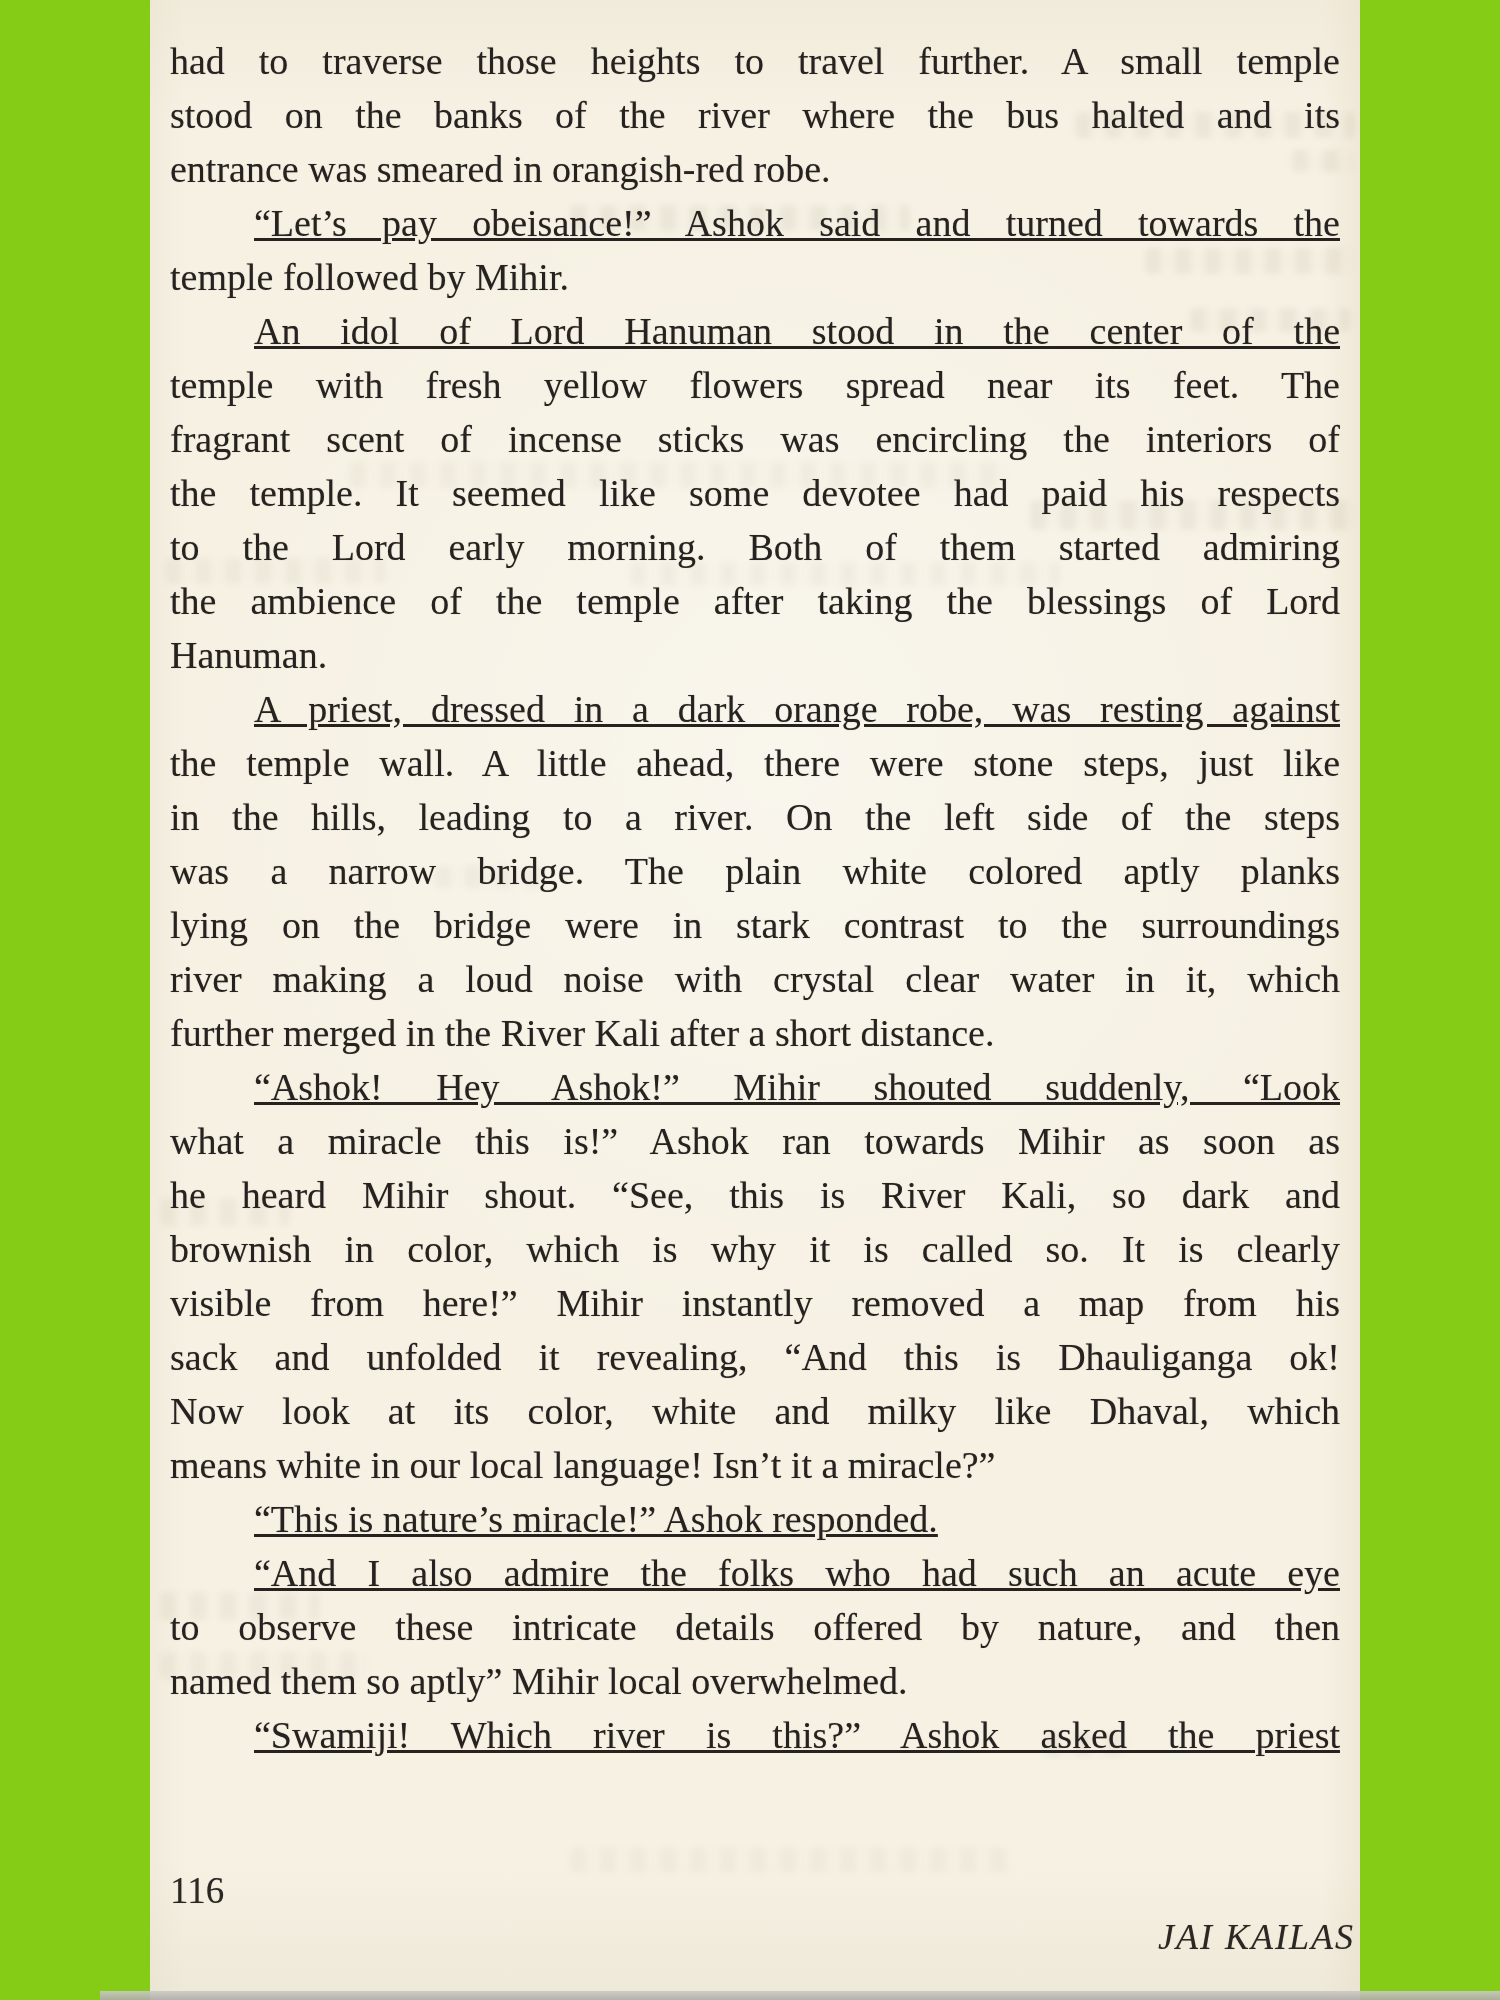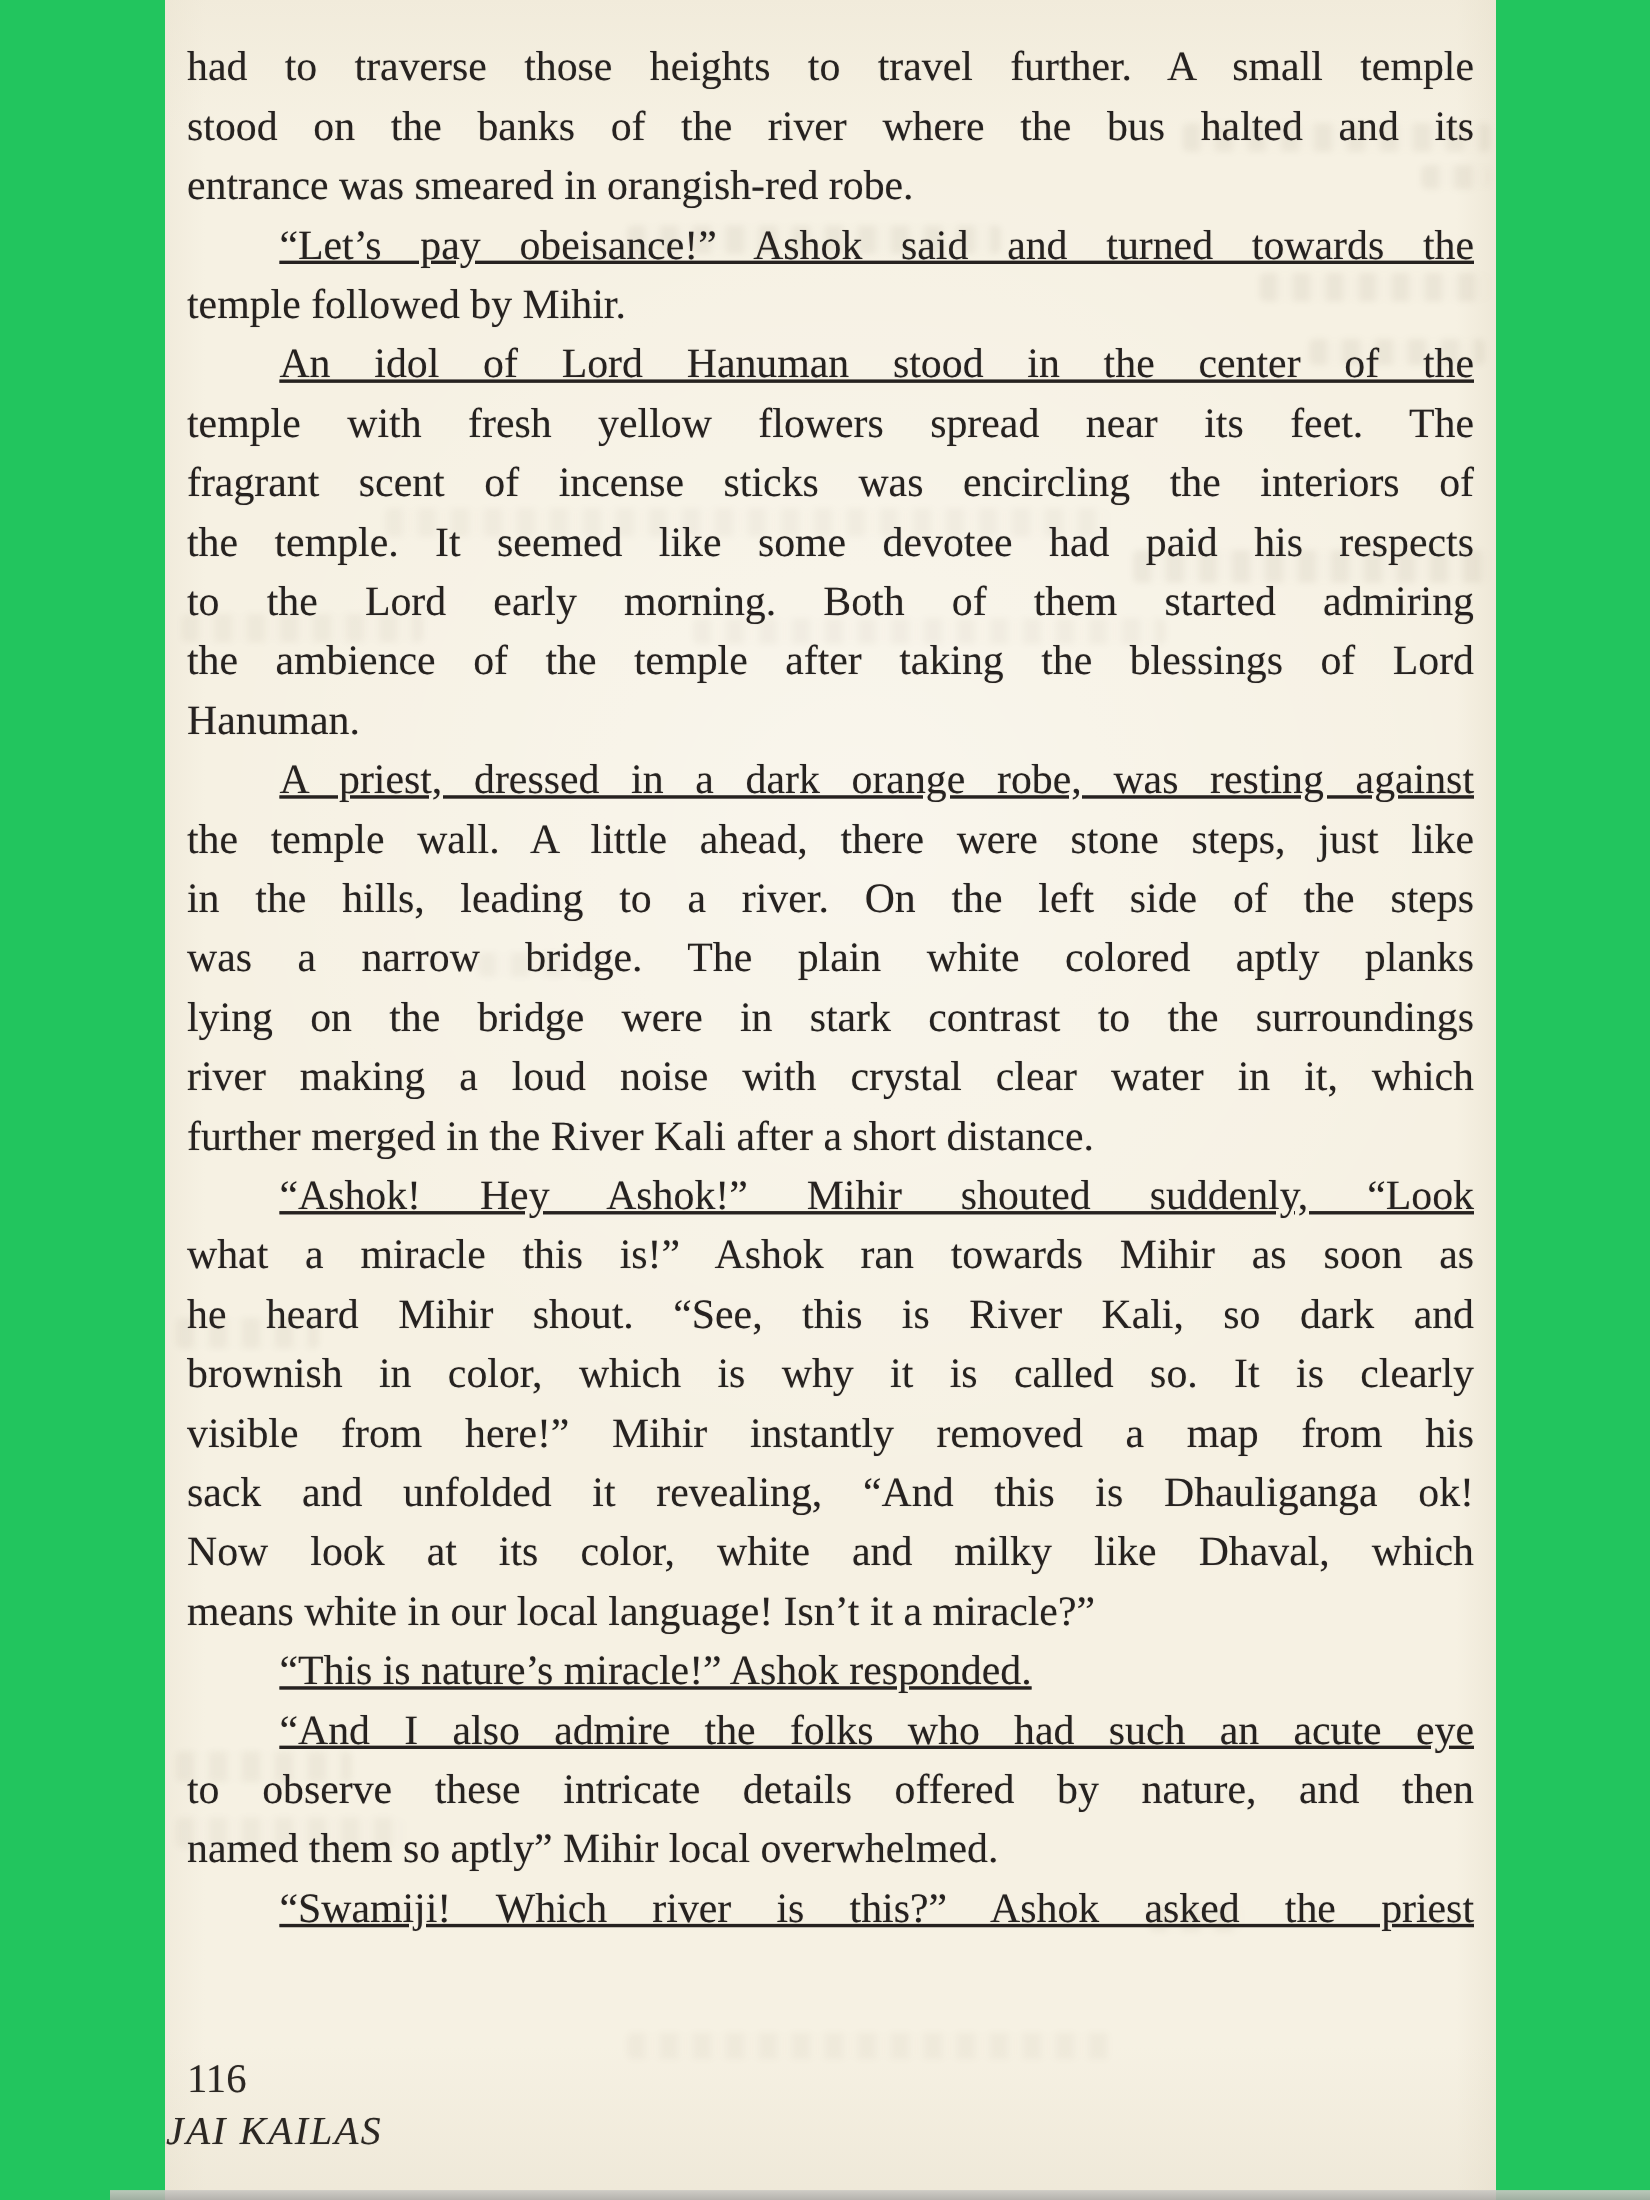--- a/index.html
+++ b/index.html
@@ -1,20 +1,20 @@
 <!DOCTYPE html>
 <html><head>
 <meta charset="utf-8">
 <style>
   html, body { margin: 0; padding: 0; background: #ffffff; }
   .stage {
     position: relative;
     width: 1500px;
     height: 2000px;
-    background: #22c55e;
+    background: #84cc16;
     overflow: hidden;
     font-family: "Liberation Serif", "DejaVu Serif", serif;
   }
   .paper {
     position: absolute;
     left: 150px; top: 0;
     width: 1210px; height: 2000px;
     background-color: #f6f1e3;
     background-image:
       radial-gradient(ellipse 70% 45% at 52% 38%, rgba(255,255,255,0.35), rgba(255,255,255,0) 70%),
@@ -40,23 +40,23 @@
   .line.endline { text-align-last: left; }
   .footer-pagenum {
     position: absolute;
     left: 20px; top: 1869px;
     font-size: 37px; line-height: 44px;
     color: #2b2723;
     text-shadow: 0 0 1px rgba(44,38,33,0.3);
   }
   .footer-running {
     position: absolute;
-    left: 1px; top: 1915px;
+    left: 15px; top: 1915px;
     width: 1190px;
-    text-align: left;
+    text-align: right;
     font-size: 36px; line-height: 44px;
     font-style: italic;
     letter-spacing: 2px;
     color: #2b2723;
     text-shadow: 0 0 1px rgba(44,38,33,0.3);
   }
   
   .ghost {
     position: absolute;
     background: repeating-linear-gradient(90deg,

